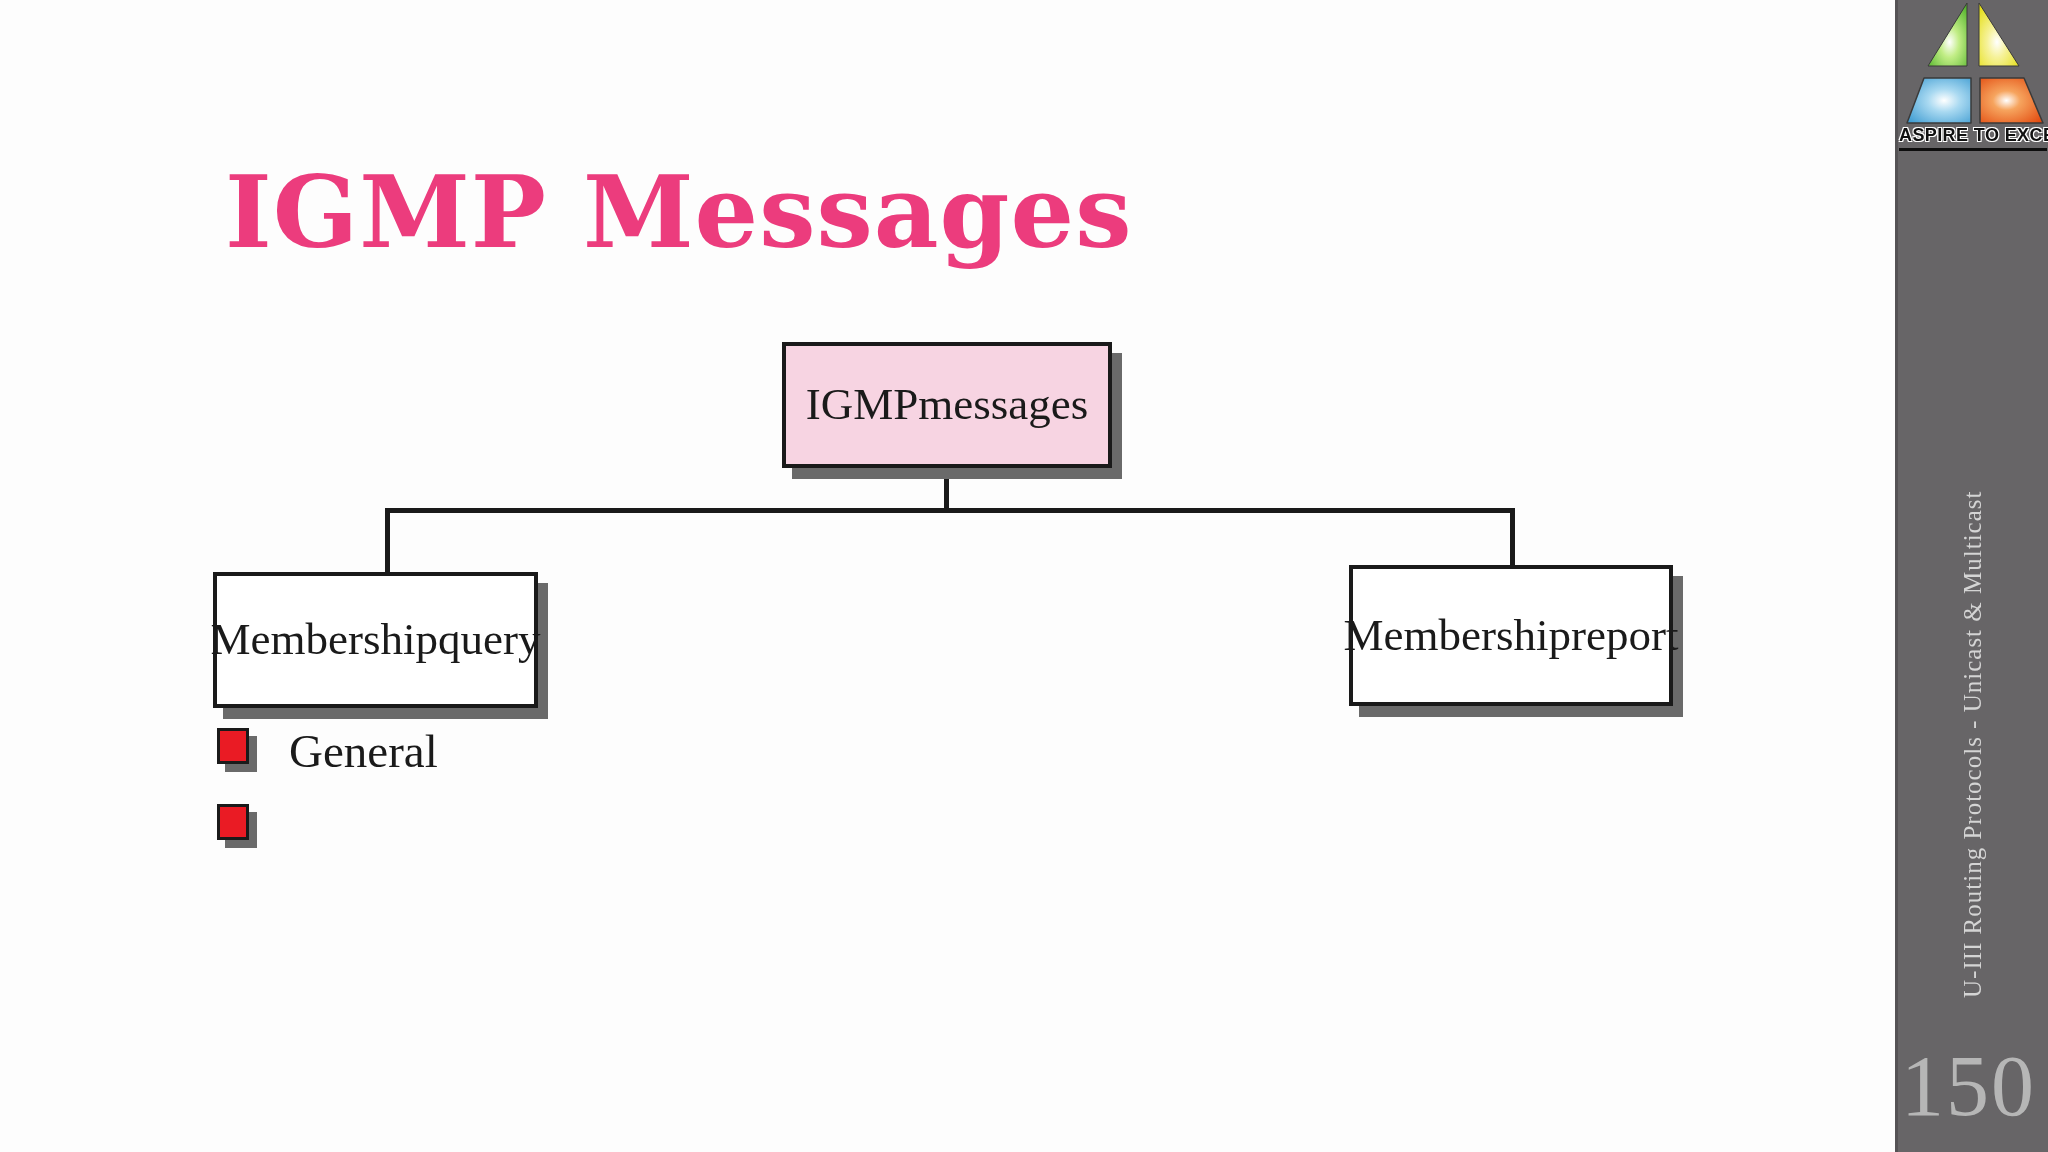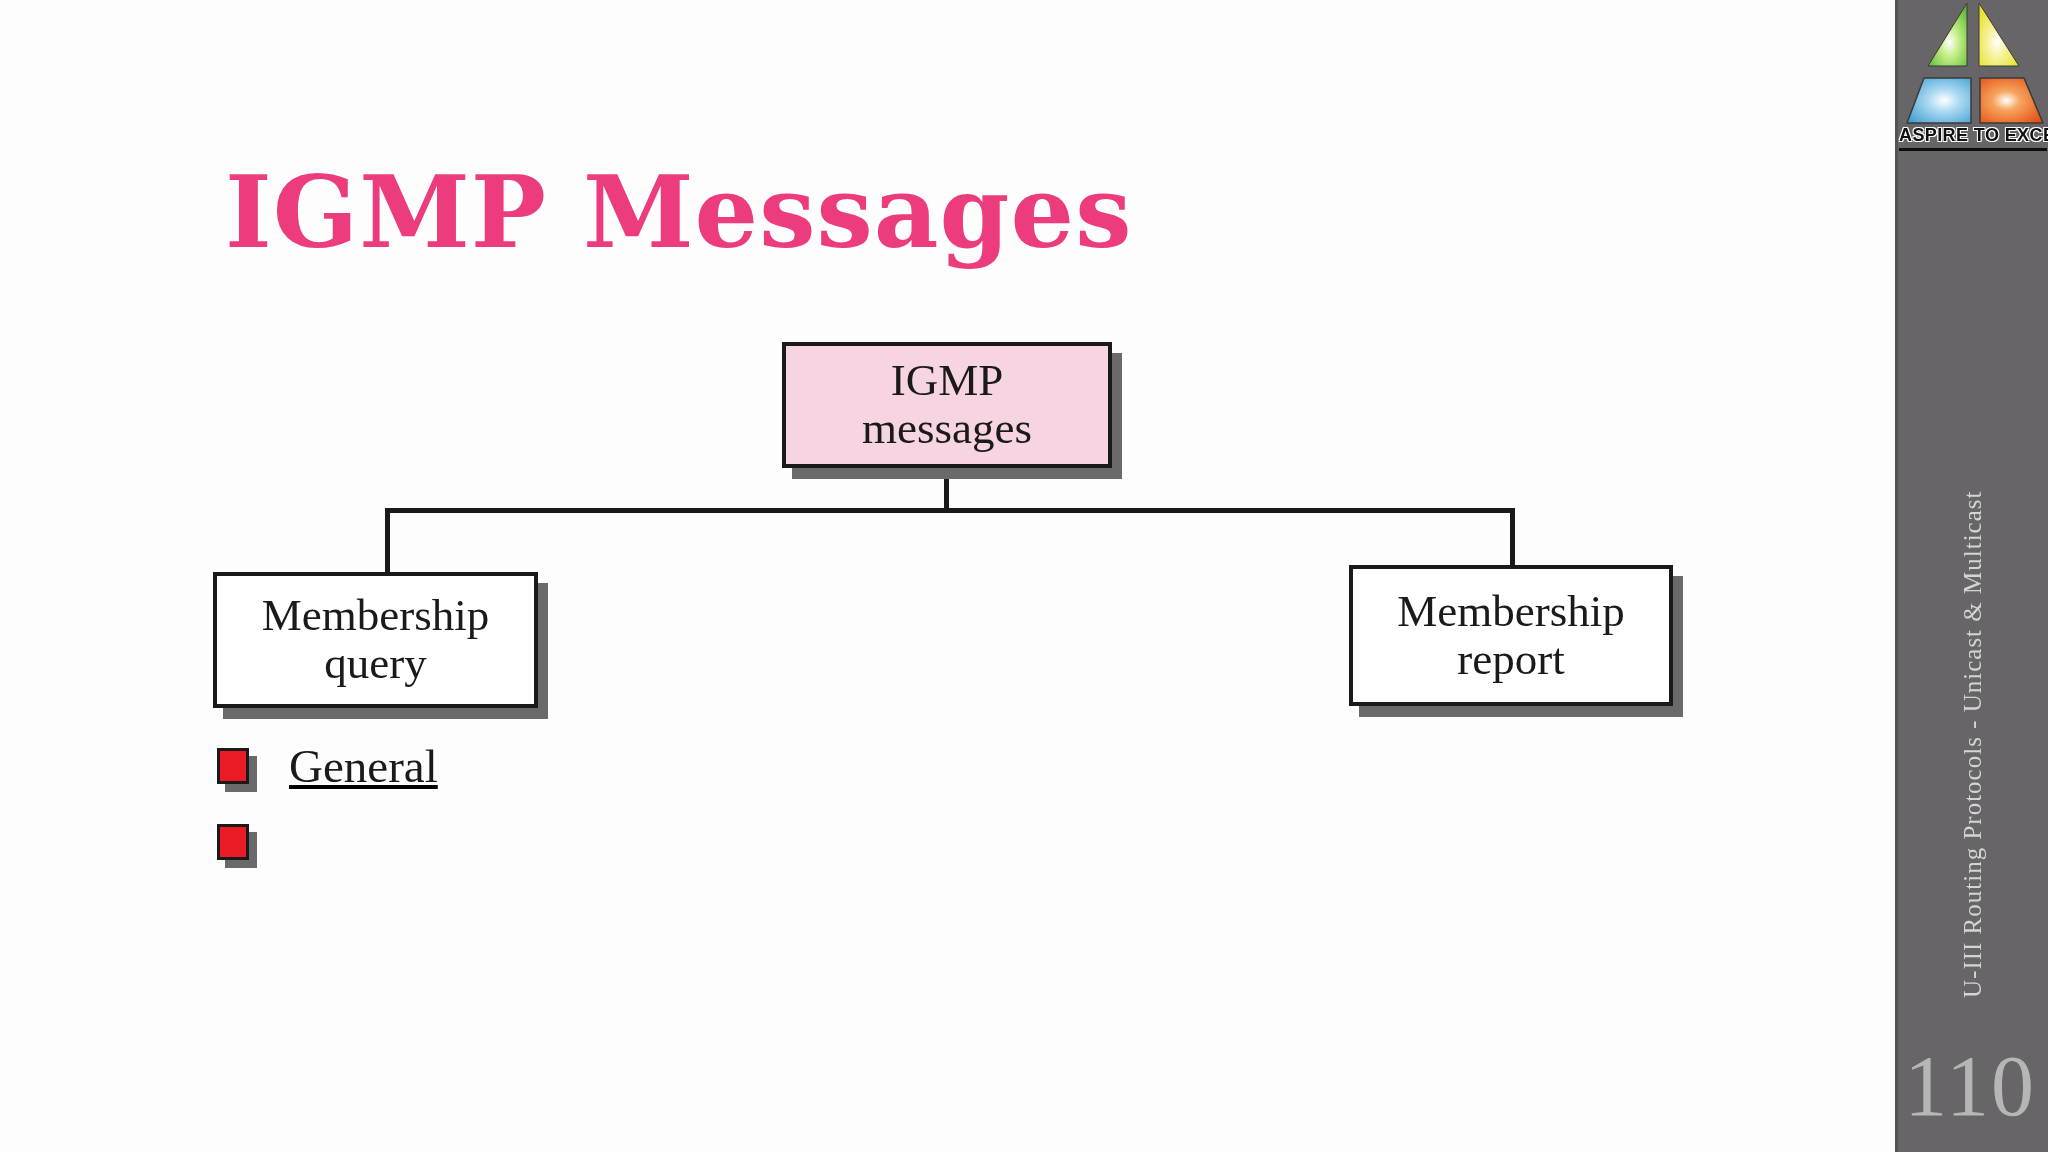--- a/index.html
+++ b/index.html
@@ -20,38 +20,38 @@
     letter-spacing:1px;
     white-space:nowrap;
     text-align:right;
   }
   
   .node{
     position:absolute;
     box-sizing:border-box;
     border:4px solid #1a1a1a;
     box-shadow:10px 11px 0 #6a6a6a;
-    display:flex;flex-direction:column;
+    display:flex;flex-direction:row;
     align-items:center;justify-content:center;
     text-align:center;
     color:#1a1a1a;
     font-size:45px;line-height:1.06;
   }
   .node-root{left:782px;top:342px;width:330px;height:126px;background:#f7d4e2;}
   .node-left{left:213px;top:572px;width:325px;height:136px;background:#ffffff;}
   .node-right{left:1349px;top:565px;width:324px;height:141px;background:#ffffff;}
   
   .conn{position:absolute;background:#1a1a1a;}
   .conn-stem {left:944px;top:466px;width:5px;height:47px;}
   .conn-h    {left:385px;top:508px;width:1130px;height:5px;}
   .conn-dl   {left:385px;top:508px;width:5px;height:66px;}
   .conn-dr   {left:1510px;top:508px;width:5px;height:59px;}
   
   .bullets{position:absolute;left:217px;top:728px;}
-  .bullet-row{display:flex;align-items:center;height:76px;text-decoration:underline;}
+  .bullet-row{display:flex;height:76px;}
   .bullet-sq{
     width:26px;height:30px;
     background:#ea1b24;
     border:3px solid #1a1a1a;
     box-shadow:8px 8px 0 #6a6a6a;
     margin-right:40px;
     flex:0 0 auto;
   }
   .bullet-label{
     font-size:47px;color:#1a1a1a;line-height:1;white-space:nowrap;
@@ -163,16 +163,16 @@
         <polygon points="69,3 69,66 30,66" fill="url(#gGreen)" stroke="#3a3a3a" stroke-width="1" stroke-linejoin="round"></polygon>
         <polygon points="81,3 121,66 81,66" fill="url(#gYellow)" stroke="#3a3a3a" stroke-width="1" stroke-linejoin="round"></polygon>
         <polygon points="26,78 73,78 73,123 9,123" fill="url(#gBlue)" stroke="#3a3a3a" stroke-width="1.5" stroke-linejoin="round"></polygon>
         <polygon points="82,78 126,78 145,123 82,123" fill="url(#gOrange)" stroke="#3a3a3a" stroke-width="1.5" stroke-linejoin="round"></polygon>
       </svg>
       <div class="logo-caption">ASPIRE TO EXCEL</div>
     </div>
 
     <div class="side-vertical">U-III Routing Protocols - Unicast &amp; Multicast</div>
 
-    <div class="page-number">110</div>
+    <div class="page-number">150</div>
   </div>
 
 </div>
 
 </body></html>

